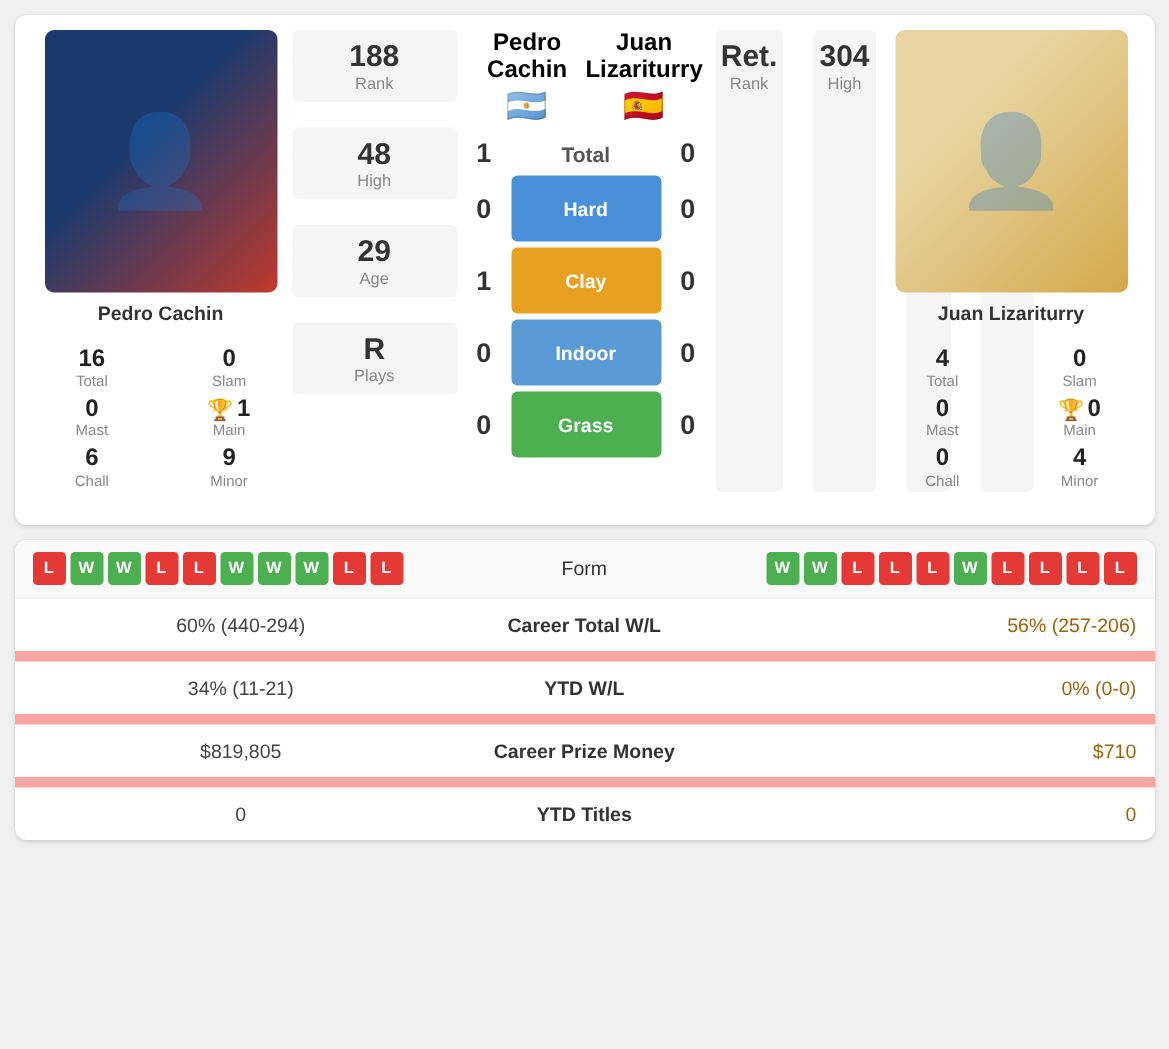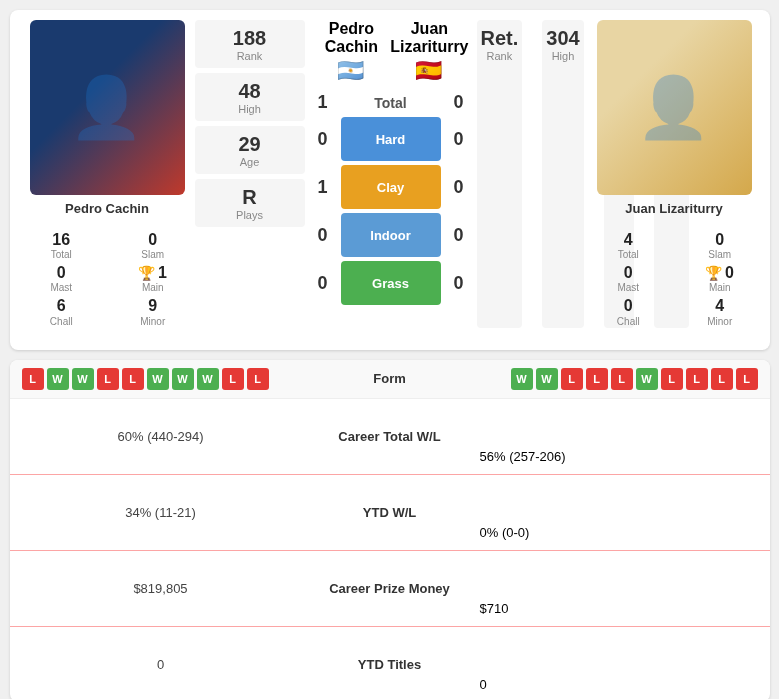--- a/index.html
+++ b/index.html
@@ -166,21 +166,21 @@
       width: 100px;
       text-align: center;
     }
 
     
     .side-stats {
       width: 110px;
       flex-shrink: 0;
       display: flex;
       flex-direction: column;
-      gap: 5px;
+      gap: 17px;
     }
 
     .stat-box {
       background: #f5f5f5;
       border-radius: 4px;
       padding: 6px 4px;
       text-align: center;
     }
 
     .stat-box .big-num {
@@ -227,74 +227,73 @@
       flex: 1;
     }
 
     .form-right {
       justify-content: flex-end;
     }
 
     .form-label {
       width: 120px;
       text-align: center;
+      font-weight: 400;
+      font-size: 13px;
+      color: #333;
+      flex-shrink: 0;
+    }
+
+    .form-badge {
+      width: 22px;
+      height: 22px;
+      border-radius: 3px;
+      display: flex;
+      align-items: center;
+      justify-content: center;
+      font-size: 11px;
+      font-weight: 700;
+      color: white;
+    }
+
+    .badge-w { background: #4caf50; }
+    .badge-l { background: #e53935; }
+
+    .stats-row {
+      display: flex;
+      align-items: center;
+      padding: 10px 12px;
+      border-bottom: 7px solid #fca5a5;
+    }
+
+    .stats-row:last-child {
+      border-bottom: none;
+    }
+
+    .stats-left {
+      flex: 1;
+      text-align: center;
+      font-size: 13px;
+      color: #444;
+    }
+
+    .stats-center {
+      width: 180px;
+      text-align: center;
       font-weight: 700;
       font-size: 13px;
       color: #333;
       flex-shrink: 0;
     }
 
-    .form-badge {
-      width: 22px;
-      height: 22px;
-      border-radius: 3px;
-      display: flex;
-      align-items: center;
-      justify-content: center;
-      font-size: 11px;
-      font-weight: 700;
-      color: white;
-    }
-
-    .badge-w { background: #4caf50; }
-    .badge-l { background: #e53935; }
-
-    .stats-row {
-      display: flex;
-      align-items: center;
-      padding: 10px 12px;
-      border-bottom: 1px solid #fca5a5;
-    }
-
-    .stats-row:last-child {
-      border-bottom: none;
-    }
-
-    .stats-left {
-      flex: 1;
-      text-align: center;
-      font-size: 13px;
-      color: #444;
-    }
-
-    .stats-center {
-      width: 180px;
-      text-align: center;
-      font-weight: 700;
-      font-size: 13px;
-      color: #333;
-      flex-shrink: 0;
-    }
-
     .stats-right {
       flex: 1;
-      text-align: left;
+      text-align: right;
       font-size: 13px;
-      color: #000000;
-      margin-top: 40px;
+      color: #a16207;
     }
 
     .center-inner {
       display: flex;
       flex-direction: column;
       align-items: center;
       padding: 0 8px;
     }
   </style>
 </head>

